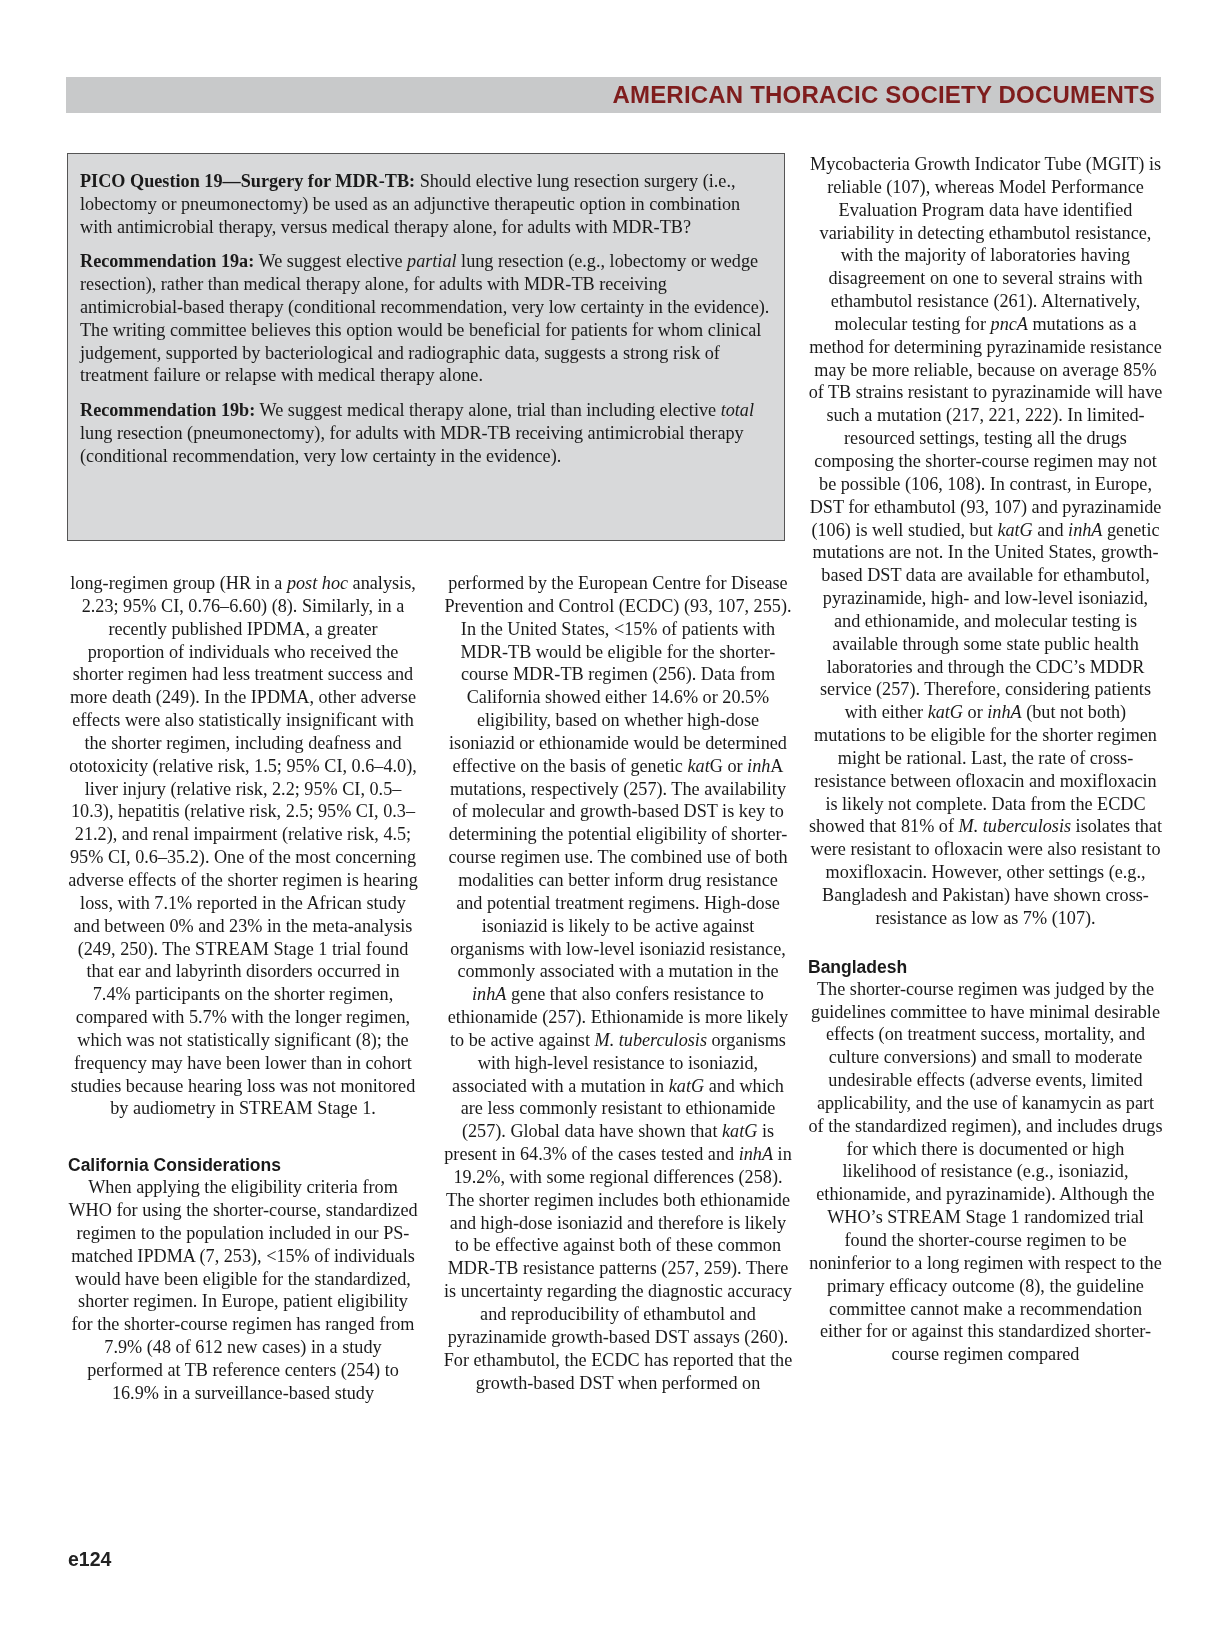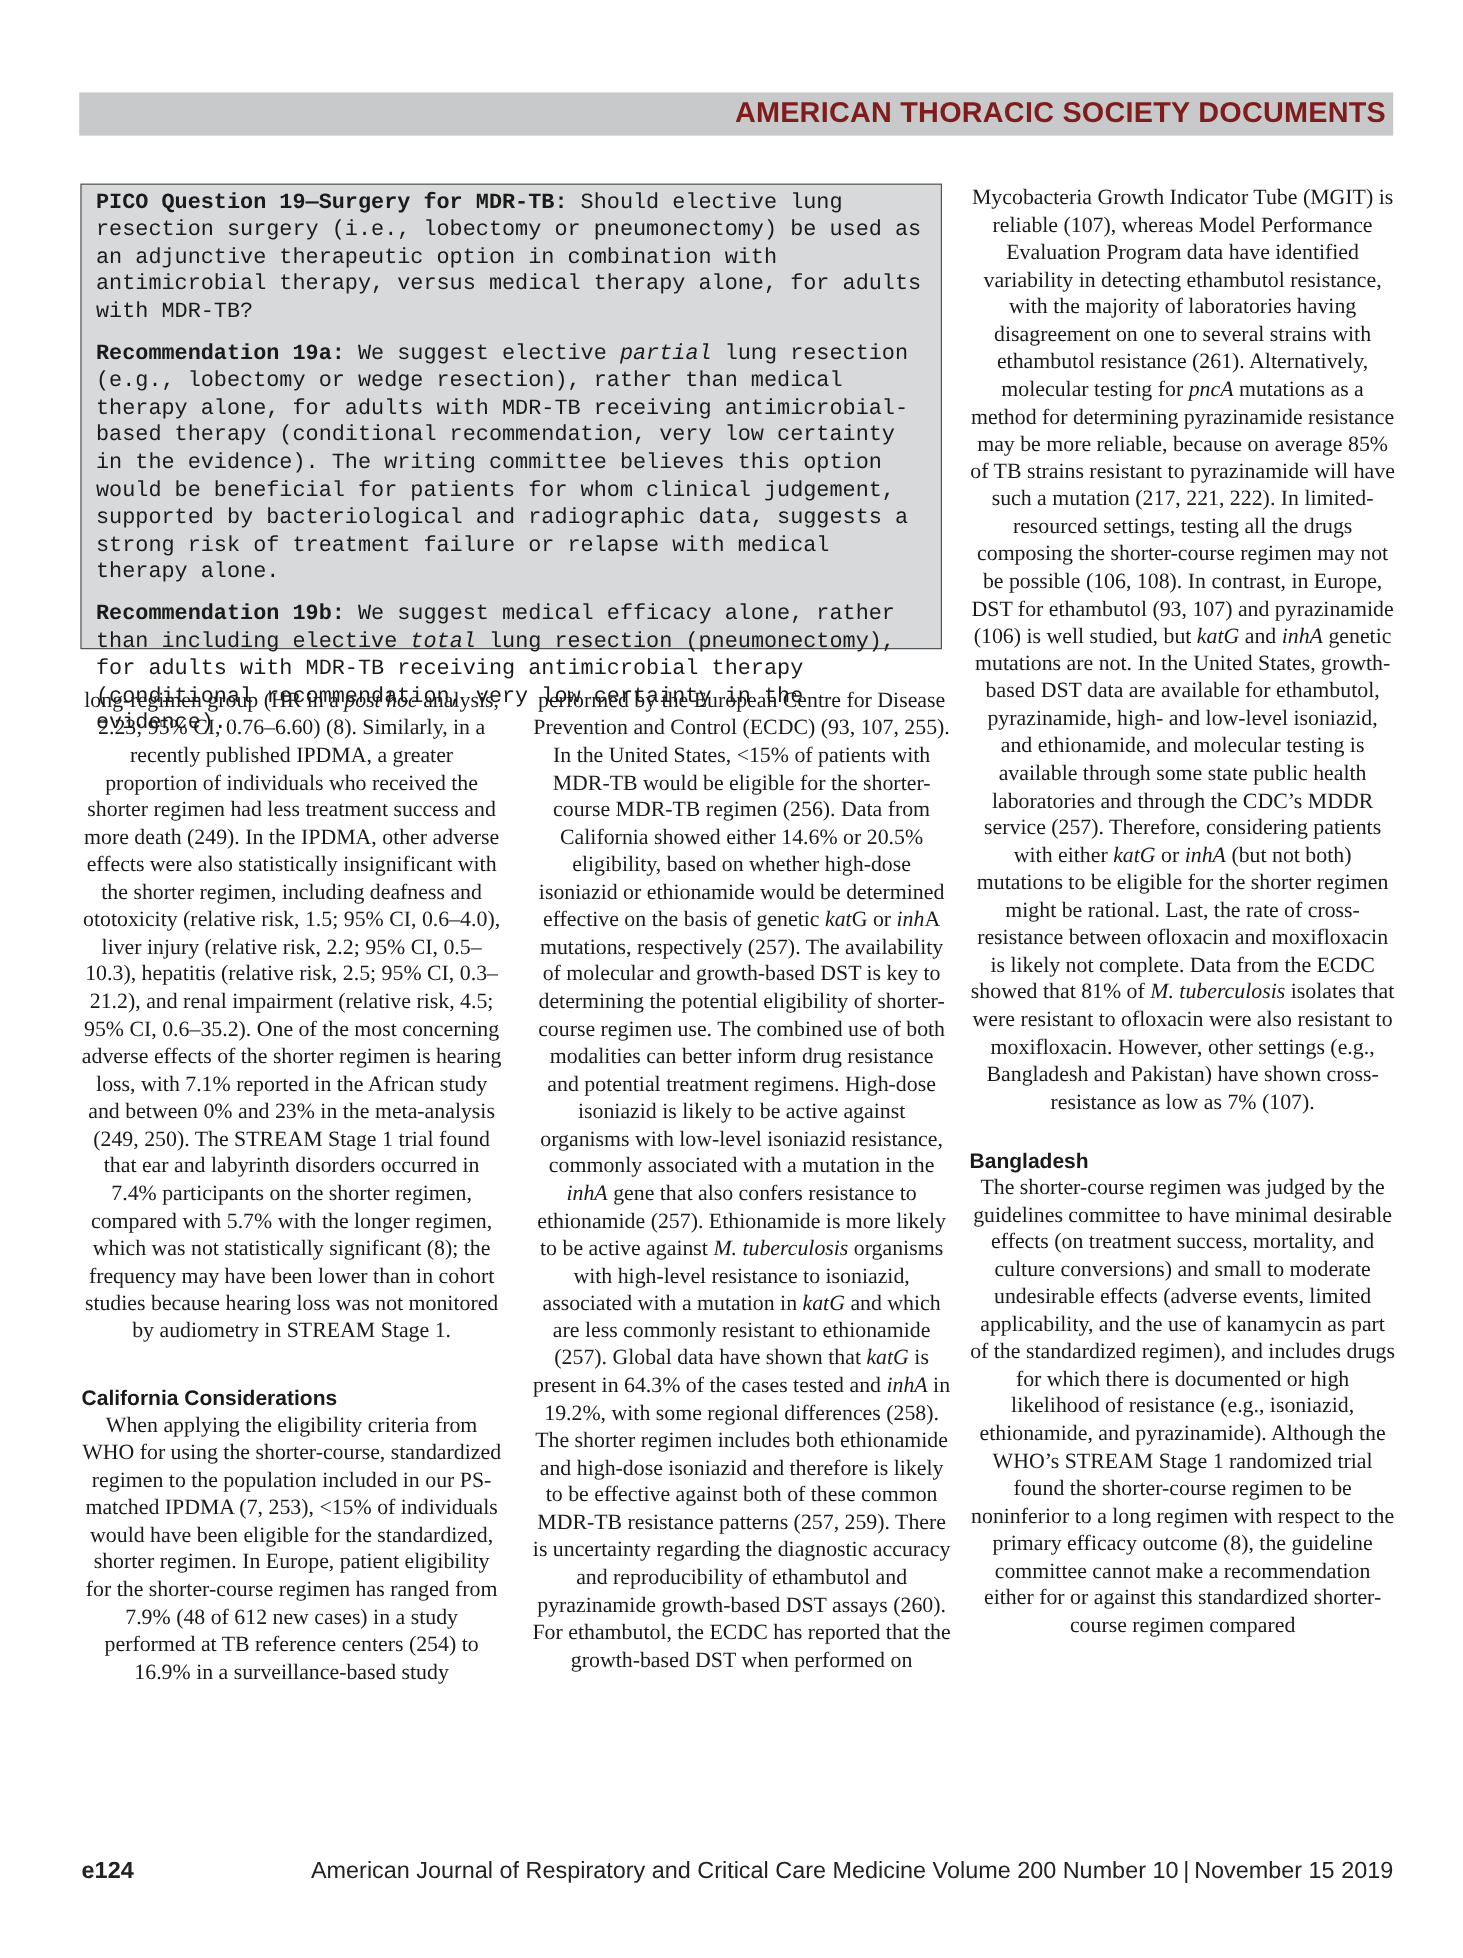--- a/index.html
+++ b/index.html
@@ -4,21 +4,21 @@
 <style>
   html, body { margin: 0; padding: 0; background: #ffffff; }
   body { width: 1219px; height: 1632px; position: relative; overflow: hidden;
          font-family: "Liberation Serif", "DejaVu Serif", serif; color: #1a1a1a; }
   .header-bar { position: absolute; left: 66px; top: 77px; width: 1095px; height: 36px;
                 background: #c8c9ca; }
   .header-title { position: absolute; right: 6px; top: 4px; font-family: "Liberation Sans", sans-serif;
                   font-weight: bold; font-size: 24px; color: #7f1d1d; letter-spacing: 0.2px; line-height: 28px; }
   .pico-box { position: absolute; left: 67px; top: 153px; width: 718px; height: 388px;
               background: #d8d9da; border: 1.5px solid #555; box-sizing: border-box;
-              padding: 4px 12px 10px 12px; font-size: 18.2px; line-height: 22.8px; font-family: Liberation Mono, monospace; }
+              padding: 16px 12px 10px 12px; font-size: 18.2px; line-height: 22.8px; }
   .pico-box p { margin: 0 0 12px 0; }
   .pico-box b { font-weight: bold; }
   .col { position: absolute; font-size: 18.2px; line-height: 22.85px; }
   .col p { margin: 0; text-align: center; }
   .col1 { left: 68px; top: 572px; width: 350px; }
   .col2 { left: 443px; top: 572px; width: 350px; }
   .col3 { left: 808px; top: 153px; width: 355px; }
   .section-heading { font-family: "Liberation Sans", sans-serif; font-weight: bold; font-size: 17.5px;
                      line-height: 22px; margin: 0; }
   .gap-heading-1 { margin-top: 34px !important; }
@@ -32,35 +32,34 @@
 </head>
 <body>
 
 <div class="header-bar">
   <span class="header-title">AMERICAN THORACIC SOCIETY DOCUMENTS</span>
 </div>
 
 <div class="pico-box">
   <p><b>PICO Question 19—Surgery for MDR-TB:</b><span> Should elective lung resection surgery (i.e., lobectomy or pneumonectomy) be used as an adjunctive therapeutic option in combination with antimicrobial therapy, versus medical therapy alone, for adults with MDR-TB?</span></p>
   <p><b>Recommendation 19a:</b><span> We suggest elective </span><i>partial</i><span> lung resection (e.g., lobectomy or wedge resection), rather than medical therapy alone, for adults with MDR-TB receiving antimicrobial-based therapy (conditional recommendation, very low certainty in the evidence). The writing committee believes this option would be beneficial for patients for whom clinical judgement, supported by bacteriological and radiographic data, suggests a strong risk of treatment failure or relapse with medical therapy alone.</span></p>
-  <p><b>Recommendation 19b:</b><span> We suggest medical efficacy alone, rather than including elective </span><i>total</i><span> lung resection (pneumonectomy), for adults with MDR-TB receiving antimicrobial therapy (conditional recommendation, very low certainty in the evidence).</span></p>
+  <p><b>Recommendation 19b:</b><span> We suggest medical therapy alone, trial than including elective </span><i>total</i><span> lung resection (pneumonectomy), for adults with MDR-TB receiving antimicrobial therapy (conditional recommendation, very low certainty in the evidence).</span></p>
 </div>
 
 <div class="col col1">
   <p><span>long-regimen group (HR in a </span><i>post hoc</i><span> analysis, 2.23; 95% CI, 0.76–6.60) (8). Similarly, in a recently published IPDMA, a greater proportion of individuals who received the shorter regimen had less treatment success and more death (249). In the IPDMA, other adverse effects were also statistically insignificant with the shorter regimen, including deafness and ototoxicity (relative risk, 1.5; 95% CI, 0.6–4.0), liver injury (relative risk, 2.2; 95% CI, 0.5–10.3), hepatitis (relative risk, 2.5; 95% CI, 0.3–21.2), and renal impairment (relative risk, 4.5; 95% CI, 0.6–35.2). One of the most concerning adverse effects of the shorter regimen is hearing loss, with 7.1% reported in the African study and between 0% and 23% in the meta-analysis (249, 250). The STREAM Stage 1 trial found that ear and labyrinth disorders occurred in 7.4% participants on the shorter regimen, compared with 5.7% with the longer regimen, which was not statistically significant (8); the frequency may have been lower than in cohort studies because hearing loss was not monitored by audiometry in STREAM Stage 1.</span></p>
   <h3 class="section-heading gap-heading-1">California Considerations</h3>
   <p>When applying the eligibility criteria from WHO for using the shorter-course, standardized regimen to the population included in our PS-matched IPDMA (7, 253), &lt;15% of individuals would have been eligible for the standardized, shorter regimen. In Europe, patient eligibility for the shorter-course regimen has ranged from 7.9% (48 of 612 new cases) in a study performed at TB reference centers (254) to 16.9% in a surveillance-based study</p>
 </div>
 
 <div class="col col2">
   <p><span>performed by the European Centre for Disease Prevention and Control (ECDC) (93, 107, 255). In the United States, &lt;15% of patients with MDR-TB would be eligible for the shorter-course MDR-TB regimen (256). Data from California showed either 14.6% or 20.5% eligibility, based on whether high-dose isoniazid or ethionamide would be determined effective on the basis of genetic </span><i>kat</i><span>G or </span><i>inh</i><span>A mutations, respectively (257). The availability of molecular and growth-based DST is key to determining the potential eligibility of shorter-course regimen use. The combined use of both modalities can better inform drug resistance and potential treatment regimens. High-dose isoniazid is likely to be active against organisms with low-level isoniazid resistance, commonly associated with a mutation in the </span><i>inhA</i><span> gene that also confers resistance to ethionamide (257). Ethionamide is more likely to be active against </span><i>M. tuberculosis</i><span> organisms with high-level resistance to isoniazid, associated with a mutation in </span><i>katG</i><span> and which are less commonly resistant to ethionamide (257). Global data have shown that </span><i>katG</i><span> is present in 64.3% of the cases tested and </span><i>inhA</i><span> in 19.2%, with some regional differences (258). The shorter regimen includes both ethionamide and high-dose isoniazid and therefore is likely to be effective against both of these common MDR-TB resistance patterns (257, 259). There is uncertainty regarding the diagnostic accuracy and reproducibility of ethambutol and pyrazinamide growth-based DST assays (260). For ethambutol, the ECDC has reported that the growth-based DST when performed on</span></p>
 </div>
 
 <div class="col col3">
   <p><span>Mycobacteria Growth Indicator Tube (MGIT) is reliable (107), whereas Model Performance Evaluation Program data have identified variability in detecting ethambutol resistance, with the majority of laboratories having disagreement on one to several strains with ethambutol resistance (261). Alternatively, molecular testing for </span><i>pncA</i><span> mutations as a method for determining pyrazinamide resistance may be more reliable, because on average 85% of TB strains resistant to pyrazinamide will have such a mutation (217, 221, 222). In limited-resourced settings, testing all the drugs composing the shorter-course regimen may not be possible (106, 108). In contrast, in Europe, DST for ethambutol (93, 107) and pyrazinamide (106) is well studied, but </span><i>katG</i><span> and </span><i>inhA</i><span> genetic mutations are not. In the United States, growth-based DST data are available for ethambutol, pyrazinamide, high- and low-level isoniazid, and ethionamide, and molecular testing is available through some state public health laboratories and through the CDC’s MDDR service (257). Therefore, considering patients with either </span><i>katG</i><span> or </span><i>inhA</i><span> (but not both) mutations to be eligible for the shorter regimen might be rational. Last, the rate of cross-resistance between ofloxacin and moxifloxacin is likely not complete. Data from the ECDC showed that 81% of </span><i>M. tuberculosis</i><span> isolates that were resistant to ofloxacin were also resistant to moxifloxacin. However, other settings (e.g., Bangladesh and Pakistan) have shown cross-resistance as low as 7% (107).</span></p>
   <h3 class="section-heading gap-heading-3">Bangladesh</h3>
   <p>The shorter-course regimen was judged by the guidelines committee to have minimal desirable effects (on treatment success, mortality, and culture conversions) and small to moderate undesirable effects (adverse events, limited applicability, and the use of kanamycin as part of the standardized regimen), and includes drugs for which there is documented or high likelihood of resistance (e.g., isoniazid, ethionamide, and pyrazinamide). Although the WHO’s STREAM Stage 1 randomized trial found the shorter-course regimen to be noninferior to a long regimen with respect to the primary efficacy outcome (8), the guideline committee cannot make a recommendation either for or against this standardized shorter-course regimen compared</p>
 </div>
 
 <div class="footer">
   <span class="footer-page">e124</span>
-  <span class="footer-journal"><span>American Journal of Respiratory and Critical Care Medicine Volume 200 Number 10</span><span class="sep">|</span><span>November 15 2019</span></span>
 </div>
 
 </body></html>

